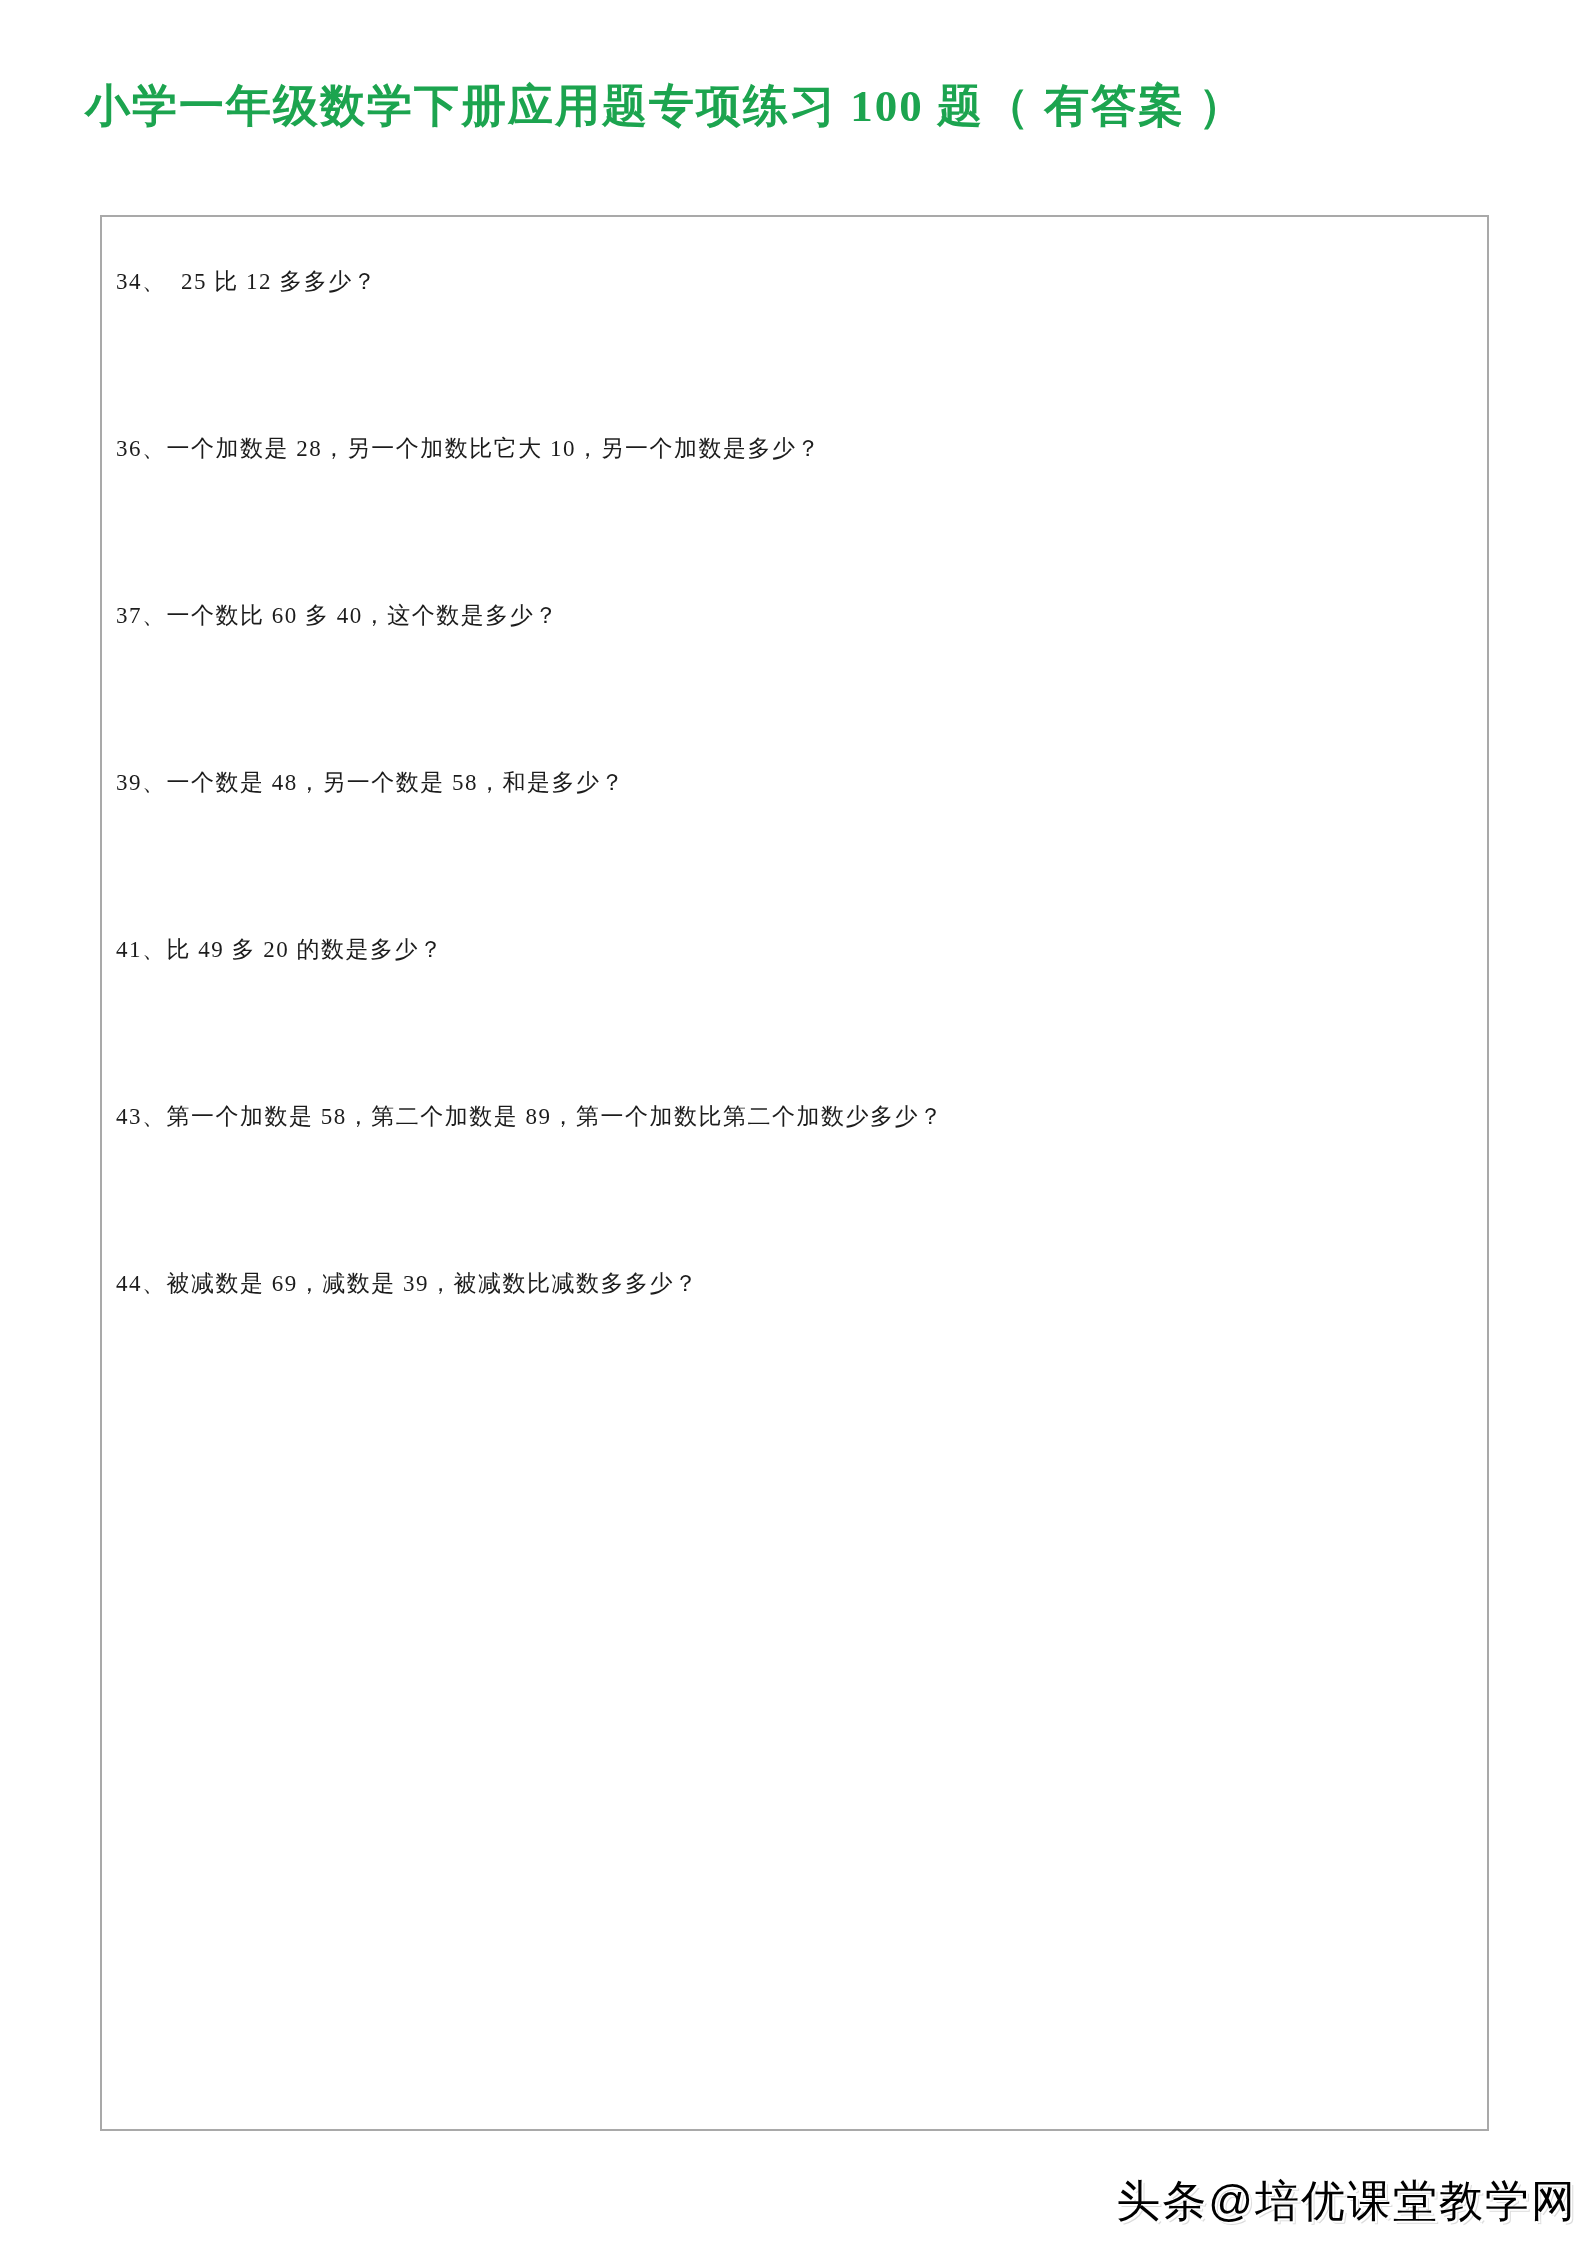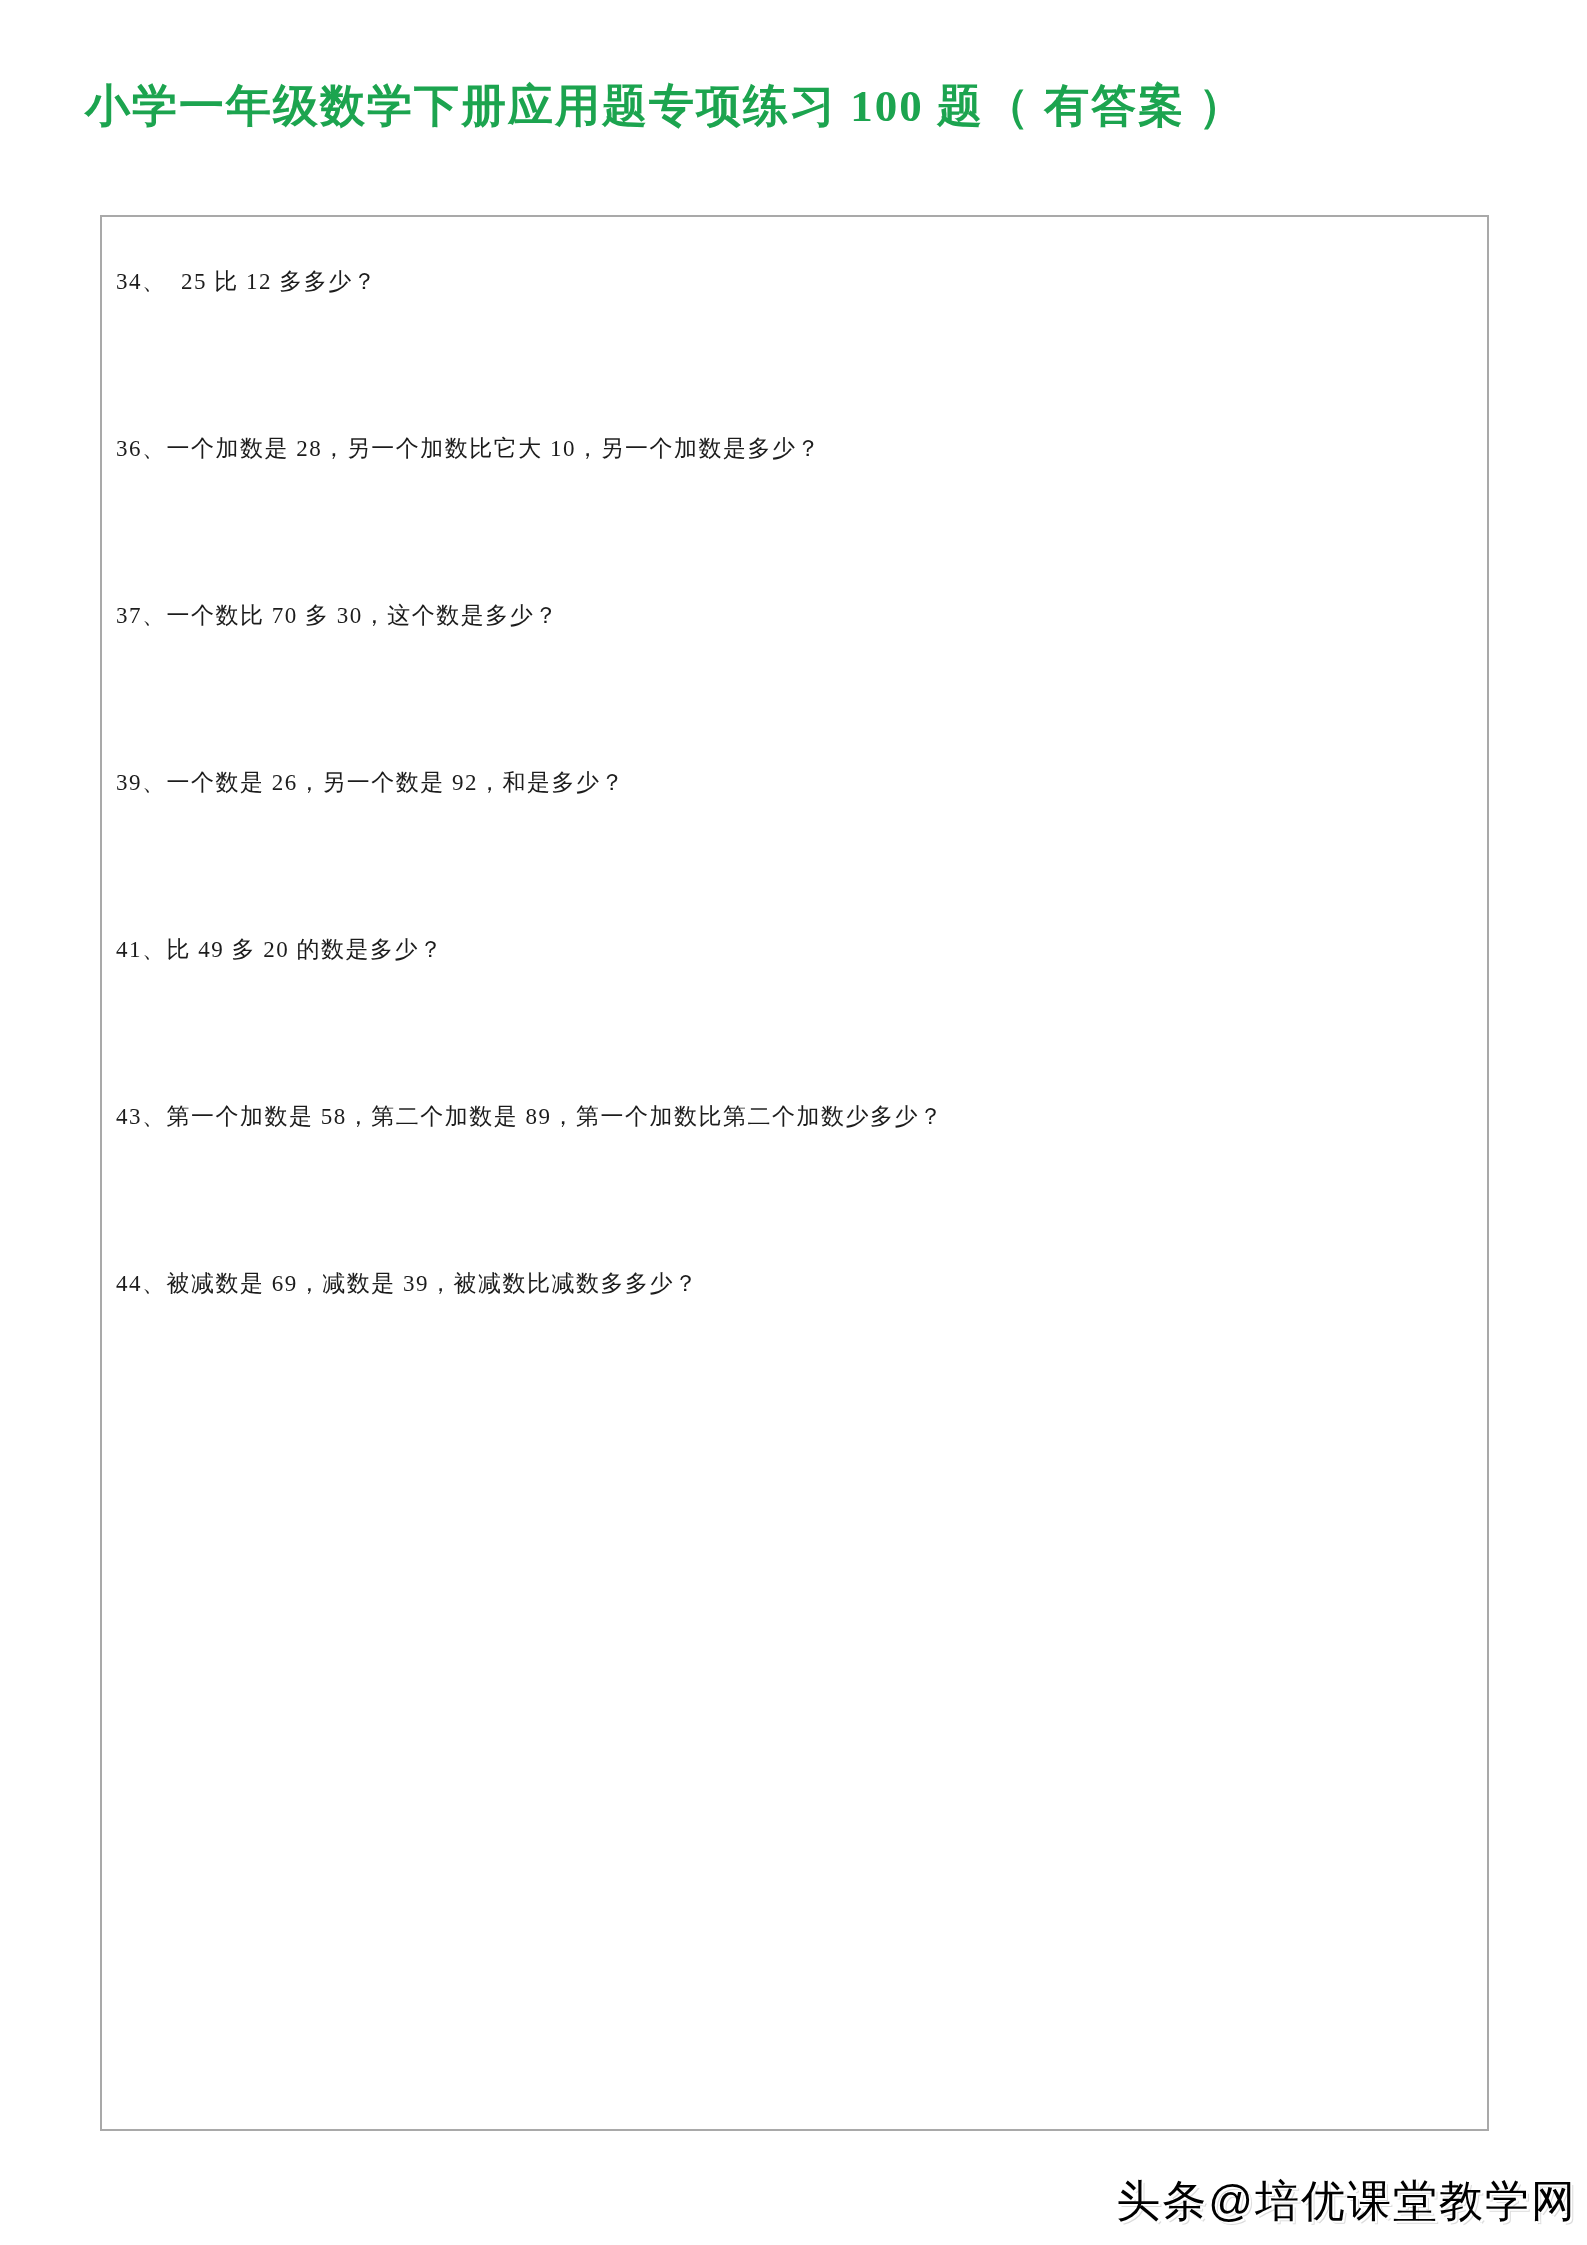--- a/index.html
+++ b/index.html
@@ -61,22 +61,22 @@
 </head>
 <body>
 
 <div class="page">
 
   <div class="doc-title" style="color: rgb(28, 164, 79);">小学一年级数学下册应用题专项练习 100 题（ 有答案 ）</div>
 
   <div class="question-box">
       <div class="question">34、  25 比 12 多多少？</div>
       <div class="question">36、一个加数是 28，另一个加数比它大 10，另一个加数是多少？</div>
-      <div class="question">37、一个数比 70 多 30，这个数是多少？</div>
-      <div class="question">39、一个数是 26，另一个数是 92，和是多少？</div>
+      <div class="question">37、一个数比 60 多 40，这个数是多少？</div>
+      <div class="question">39、一个数是 48，另一个数是 58，和是多少？</div>
       <div class="question">41、比 49 多 20 的数是多少？</div>
       <div class="question">43、第一个加数是 58，第二个加数是 89，第一个加数比第二个加数少多少？</div>
       <div class="question">44、被减数是 69，减数是 39，被减数比减数多多少？</div>
     </div>
 
   <div class="watermark">头条@培优课堂教学网</div>
 
 </div>
 
 </body></html>

